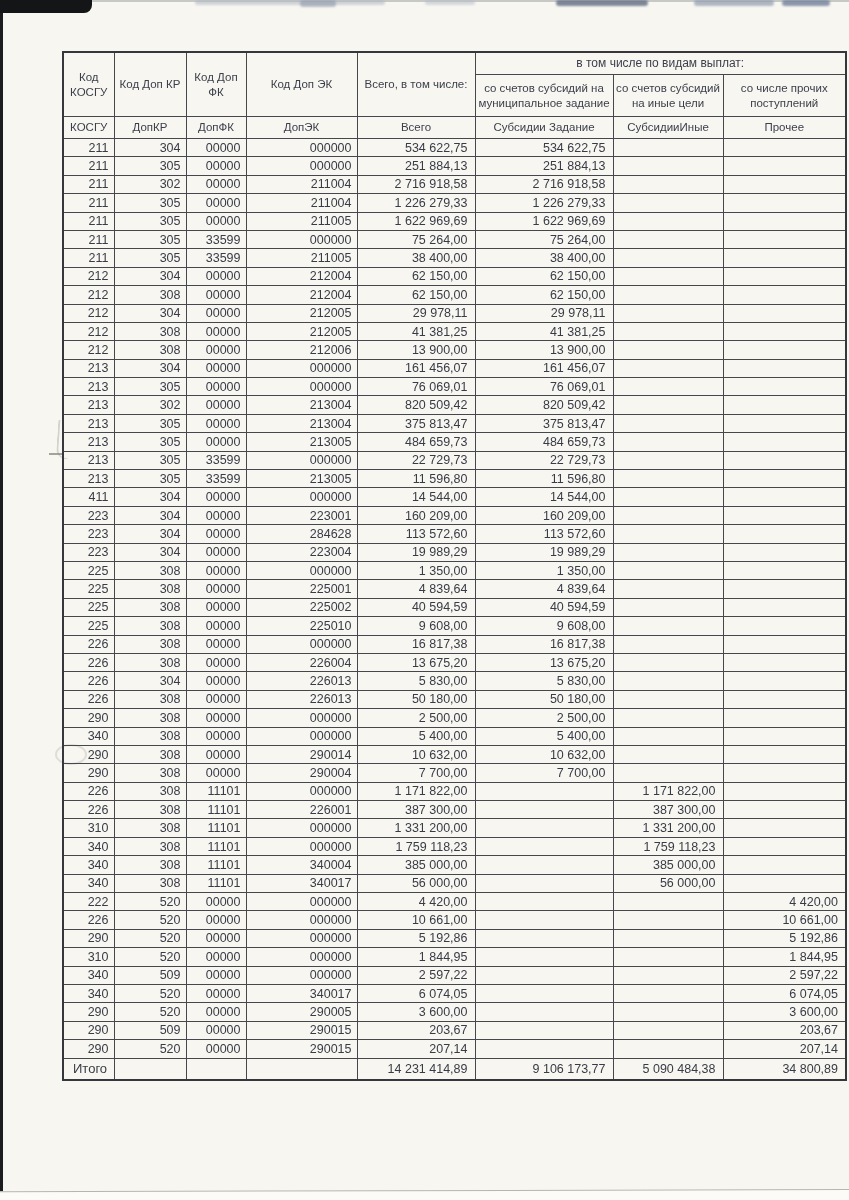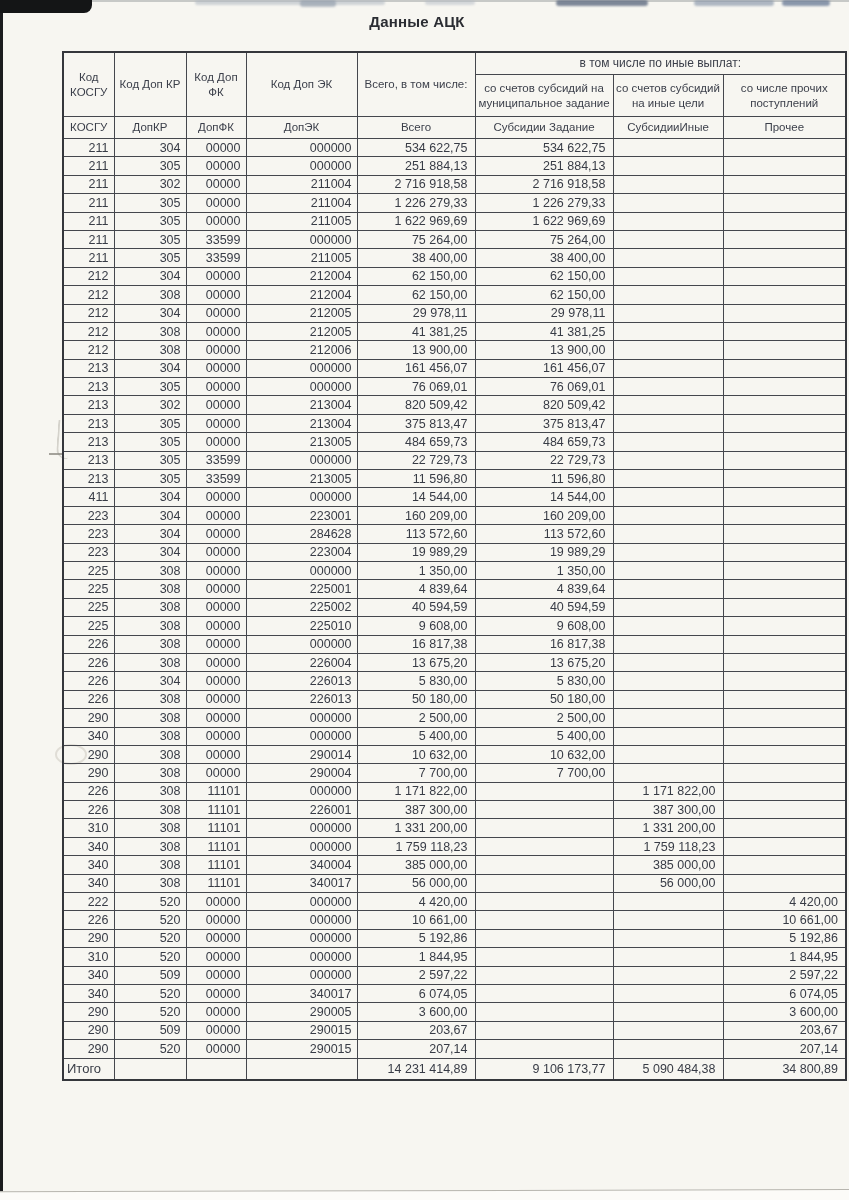--- a/index.html
+++ b/index.html
@@ -42,60 +42,59 @@
     border:2px solid #35373c;
   }
   .grid th,.grid td{border:1px solid var(--border,#45474d);overflow:hidden;}
   .grid thead th{font-weight:400;font-size:11.5px;line-height:1.3;text-align:center;vertical-align:middle;color:#3b3f4a;padding:0 2px;white-space:normal;}
   .rowA th.group{height:21px;font-size:12px;}
   .rowB th{height:41px;}
   .rowC th{height:21px;font-size:12px;white-space:nowrap;}
   .grid tbody td{height:17.4px;font-size:12.5px;text-align:right;white-space:nowrap;padding:0 5px 0 0;}
   .grid tbody td.amount{padding-right:7px;}
   .grid tfoot td{height:20px;font-size:12.5px;text-align:right;white-space:nowrap;padding:0 7px 0 8px;}
-  .grid tfoot td.label{text-align:left;padding:0 0 0 3px;font-size:13px;}
+  .grid tfoot td.label{text-align:left;padding:0 0 0 9px;font-size:13px;}
 </style>
 </head>
 <body>
 
 <div class="scan">
   <div class="edge-top"></div>
   <div class="edge-left"></div>
   <div class="edge-corner"></div>
   <div class="smudge s1"></div>
   <div class="smudge s2"></div>
   <div class="smudge s3"></div>
   <div class="smudge s4"></div>
   <div class="smudge s5"></div>
   <div class="smudge s6"></div>
   <div class="arc1"></div>
   <div class="dash1"></div>
   <div class="oval1"></div>
 
-  <h1 class="title">Данные АЦК</h1>
 
   <table class="grid">
     <colgroup>
       <col style="width:51px">
         <col style="width:72px">
         <col style="width:60px">
         <col style="width:111px">
       <col style="width:118px">
         <col style="width:138px">
         <col style="width:110px">
         <col style="width:123px">
     </colgroup>
     <thead>
       <tr class="rowA">
         <th rowspan="2">Код КОСГУ</th>
         <th rowspan="2">Код Доп КР</th>
         <th rowspan="2">Код Доп ФК</th>
         <th rowspan="2">Код Доп ЭК</th>
         <th rowspan="2">Всего, в том числе:</th>
-        <th colspan="3" class="group">в том числе по иные выплат:</th>
+        <th colspan="3" class="group">в том числе по видам выплат:</th>
       </tr>
       <tr class="rowB">
         <th>со счетов субсидий на муниципальное задание</th>
         <th>со счетов субсидий на иные цели</th>
         <th>со числе прочих поступлений</th>
       </tr>
       <tr class="rowC">
         <th>КОСГУ</th>
         <th>ДопКР</th>
         <th>ДопФК</th>

